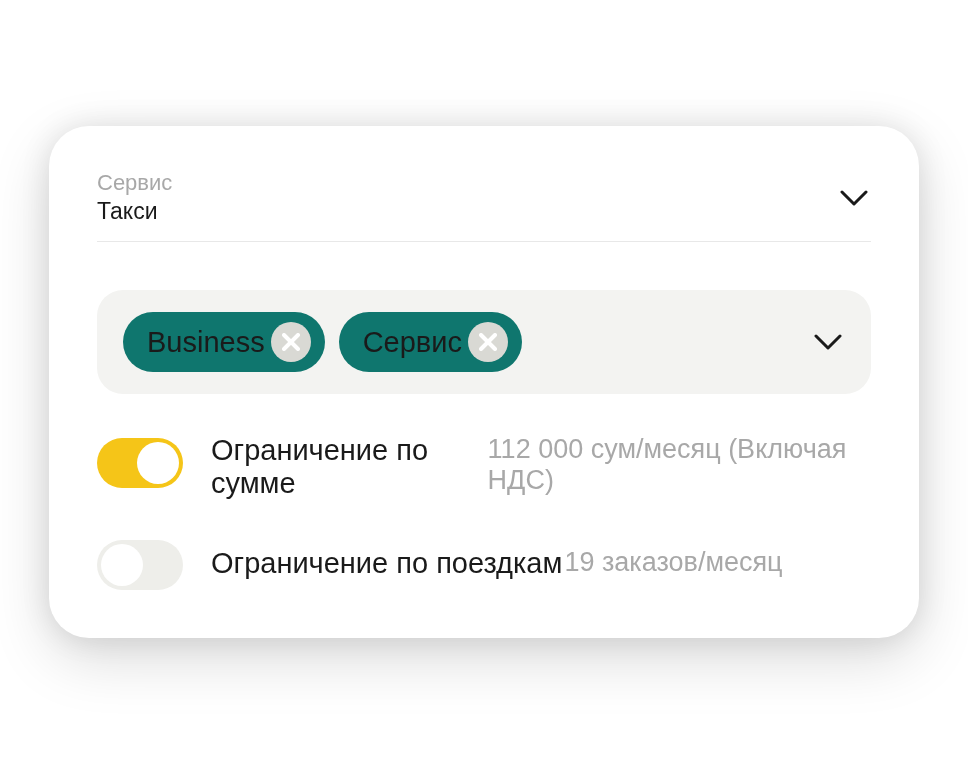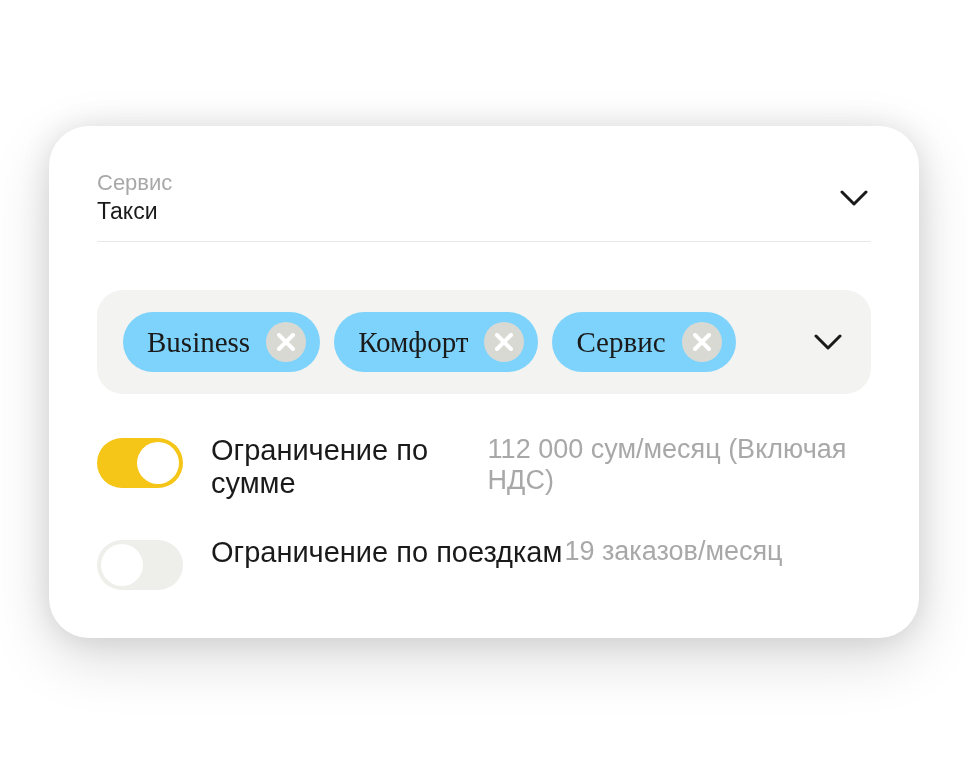--- a/index.html
+++ b/index.html
@@ -70,29 +70,28 @@
       justify-content: space-between;
       margin-bottom: 40px;
     }
     .chips-wrap {
       display: flex;
       flex-wrap: wrap;
       gap: 14px;
       flex: 1;
     }
     .chip {
-      background: #7dd3fc;
+      background: #0f766e;
       border-radius: 40px;
       padding: 10px 14px 10px 24px;
       display: flex;
       align-items: center;
-      gap: 16px;
+      gap: 6px;
       font-size: 29px;
       color: #1a1a1a;
-      font-family: Liberation Serif, serif;
     }
     .chip-close {
       width: 40px;
       height: 40px;
       border-radius: 50%;
       background: #d9d9d4;
       display: flex;
       align-items: center;
       justify-content: center;
       cursor: pointer;
@@ -122,20 +121,21 @@
       stroke-linejoin: round;
     }
     .setting-row {
       display: flex;
       align-items: flex-start;
       gap: 28px;
       margin-bottom: 36px;
     }
     .setting-row:last-child {
       margin-bottom: 0;
+      align-items: center;
     }
     .toggle {
       width: 86px;
       height: 50px;
       border-radius: 50px;
       position: relative;
       cursor: pointer;
       flex-shrink: 0;
       margin-top: 4px;
     }
@@ -187,29 +187,20 @@
       <svg viewBox="0 0 28 16">
           <polyline points="2,2 14,14 26,2"></polyline>
         </svg>
     </span>
   </div>
 
   <div class="chips-container">
     <div class="chips-wrap">
       <div class="chip">
         <span>Business</span>
-        <span class="chip-close">
-          <svg viewBox="0 0 18 18">
-              <line x1="2" y1="2" x2="16" y2="16"></line>
-              <line x1="16" y1="2" x2="2" y2="16"></line>
-            </svg>
-        </span>
-      </div>
-      <div class="chip">
-        <span>Комфорт</span>
         <span class="chip-close">
           <svg viewBox="0 0 18 18">
               <line x1="2" y1="2" x2="16" y2="16"></line>
               <line x1="16" y1="2" x2="2" y2="16"></line>
             </svg>
         </span>
       </div>
       <div class="chip">
         <span>Сервис</span>
         <span class="chip-close">

